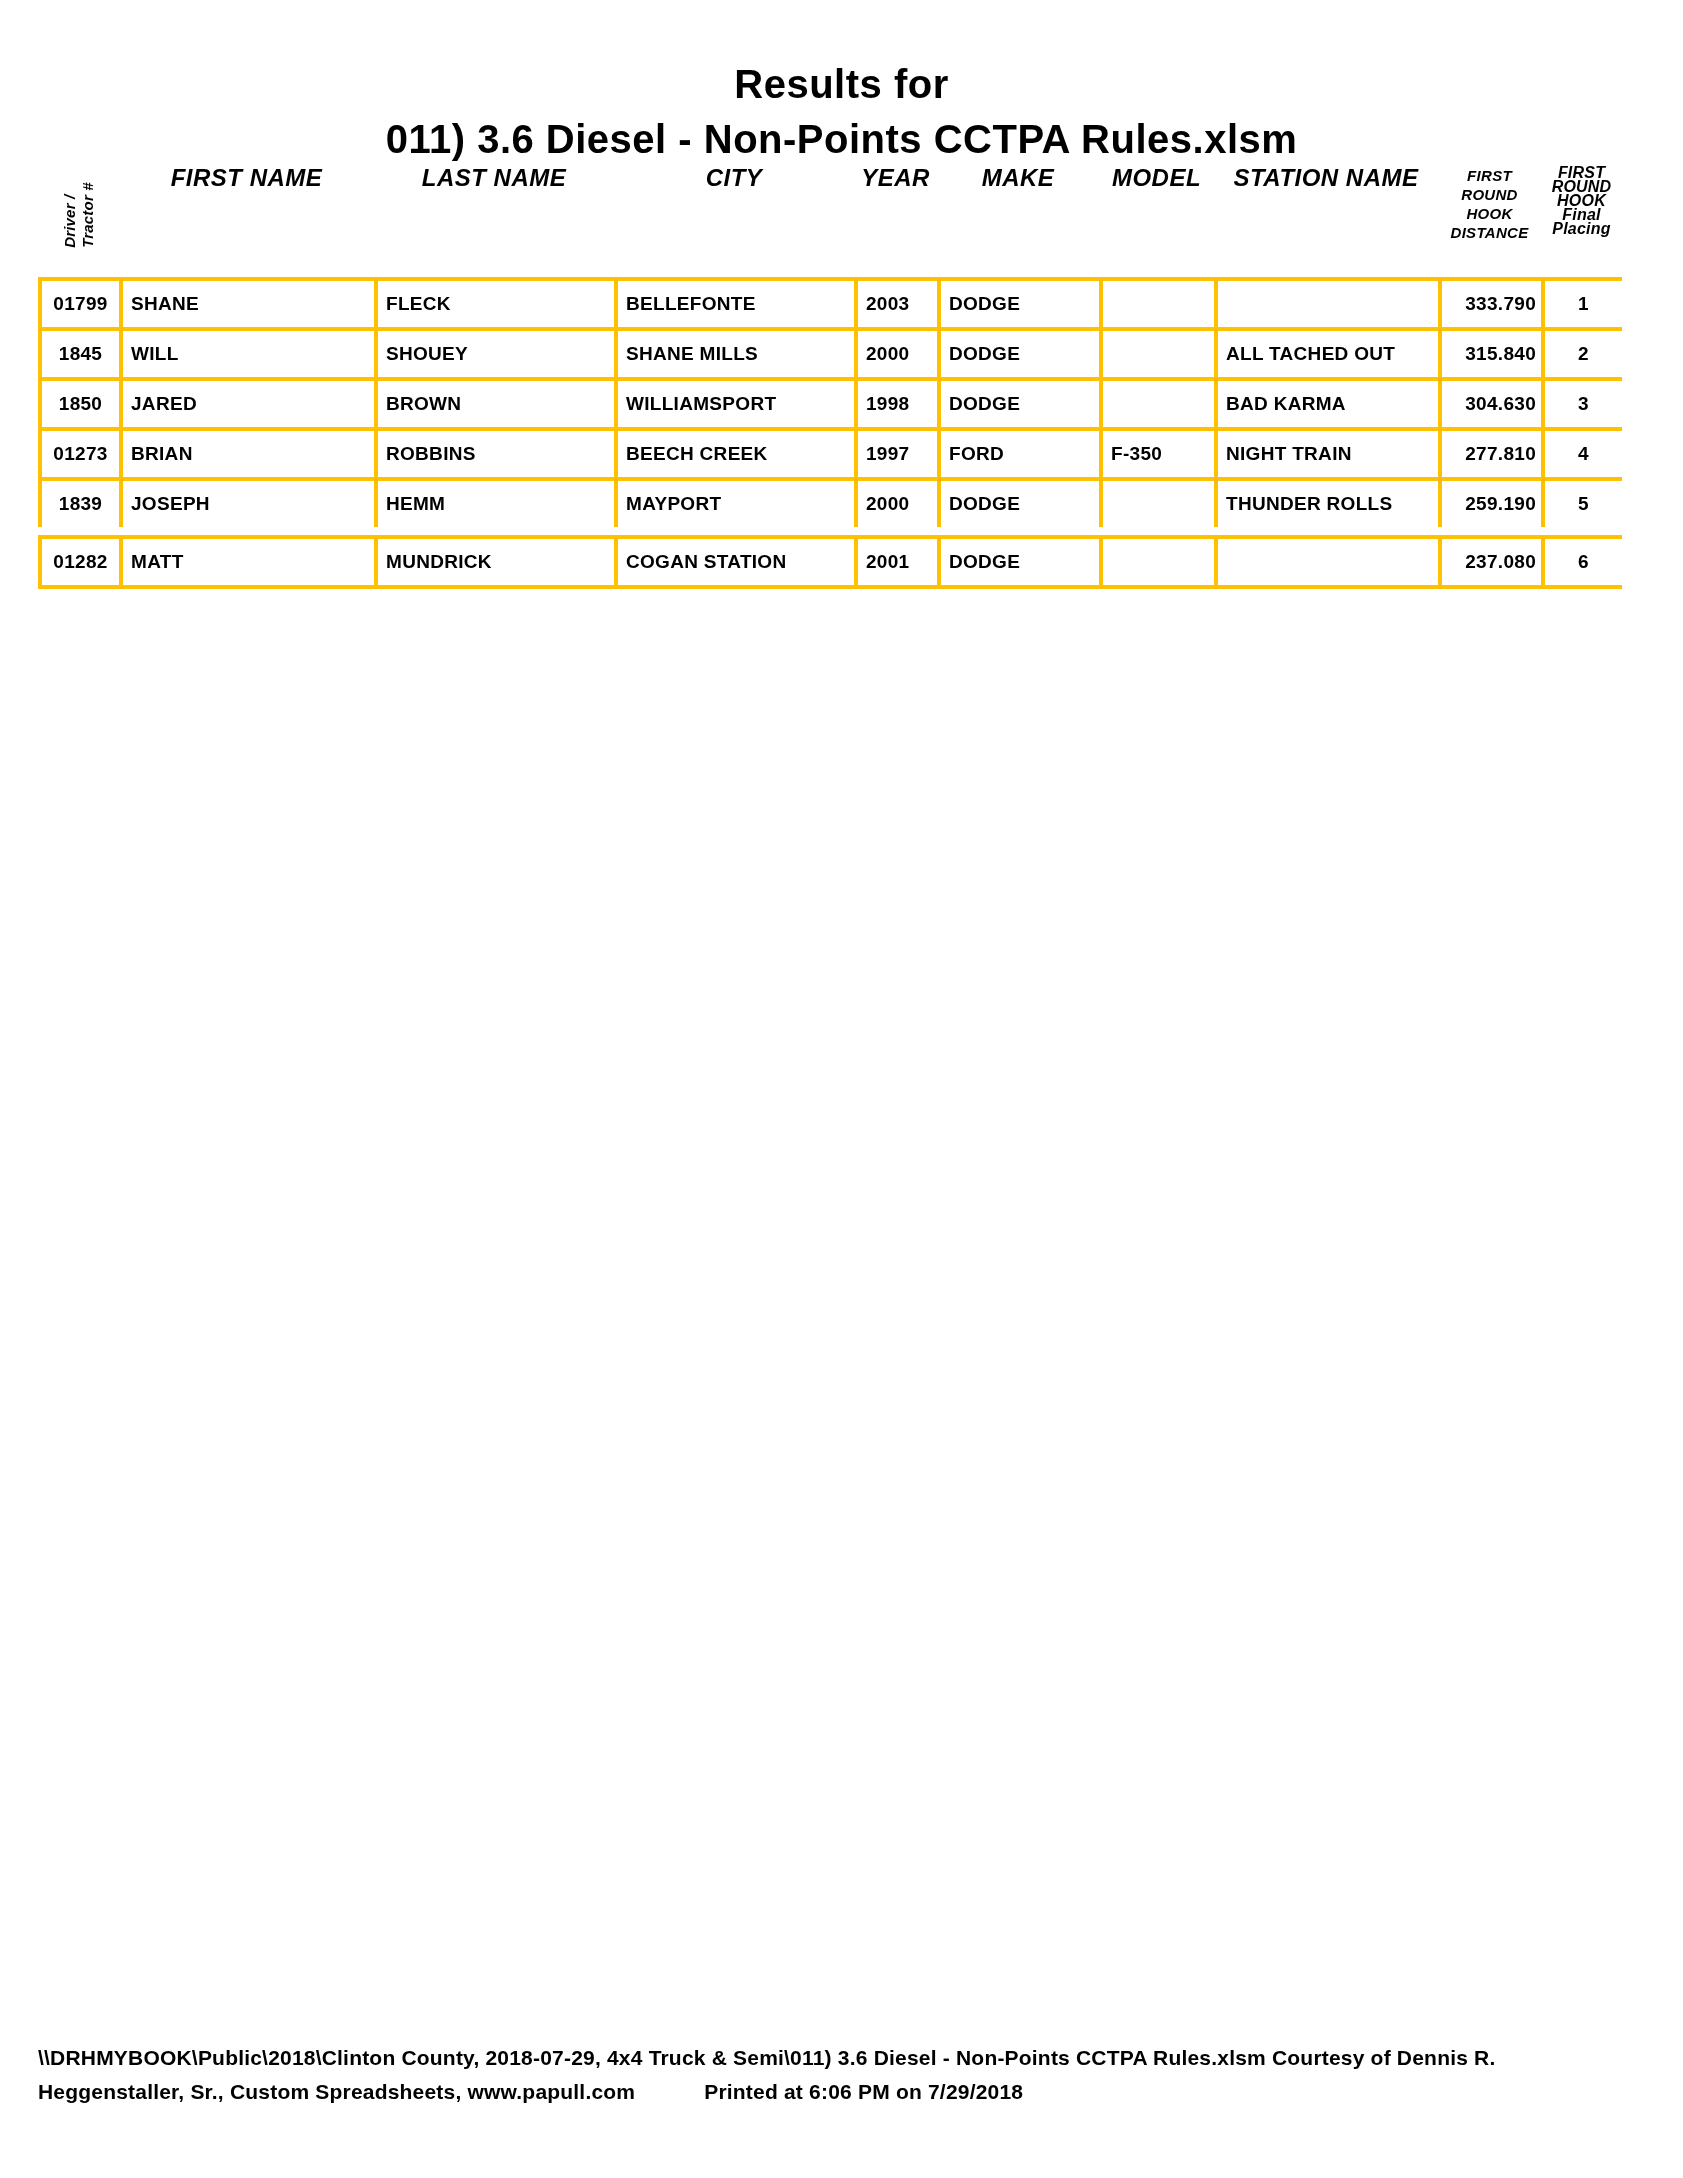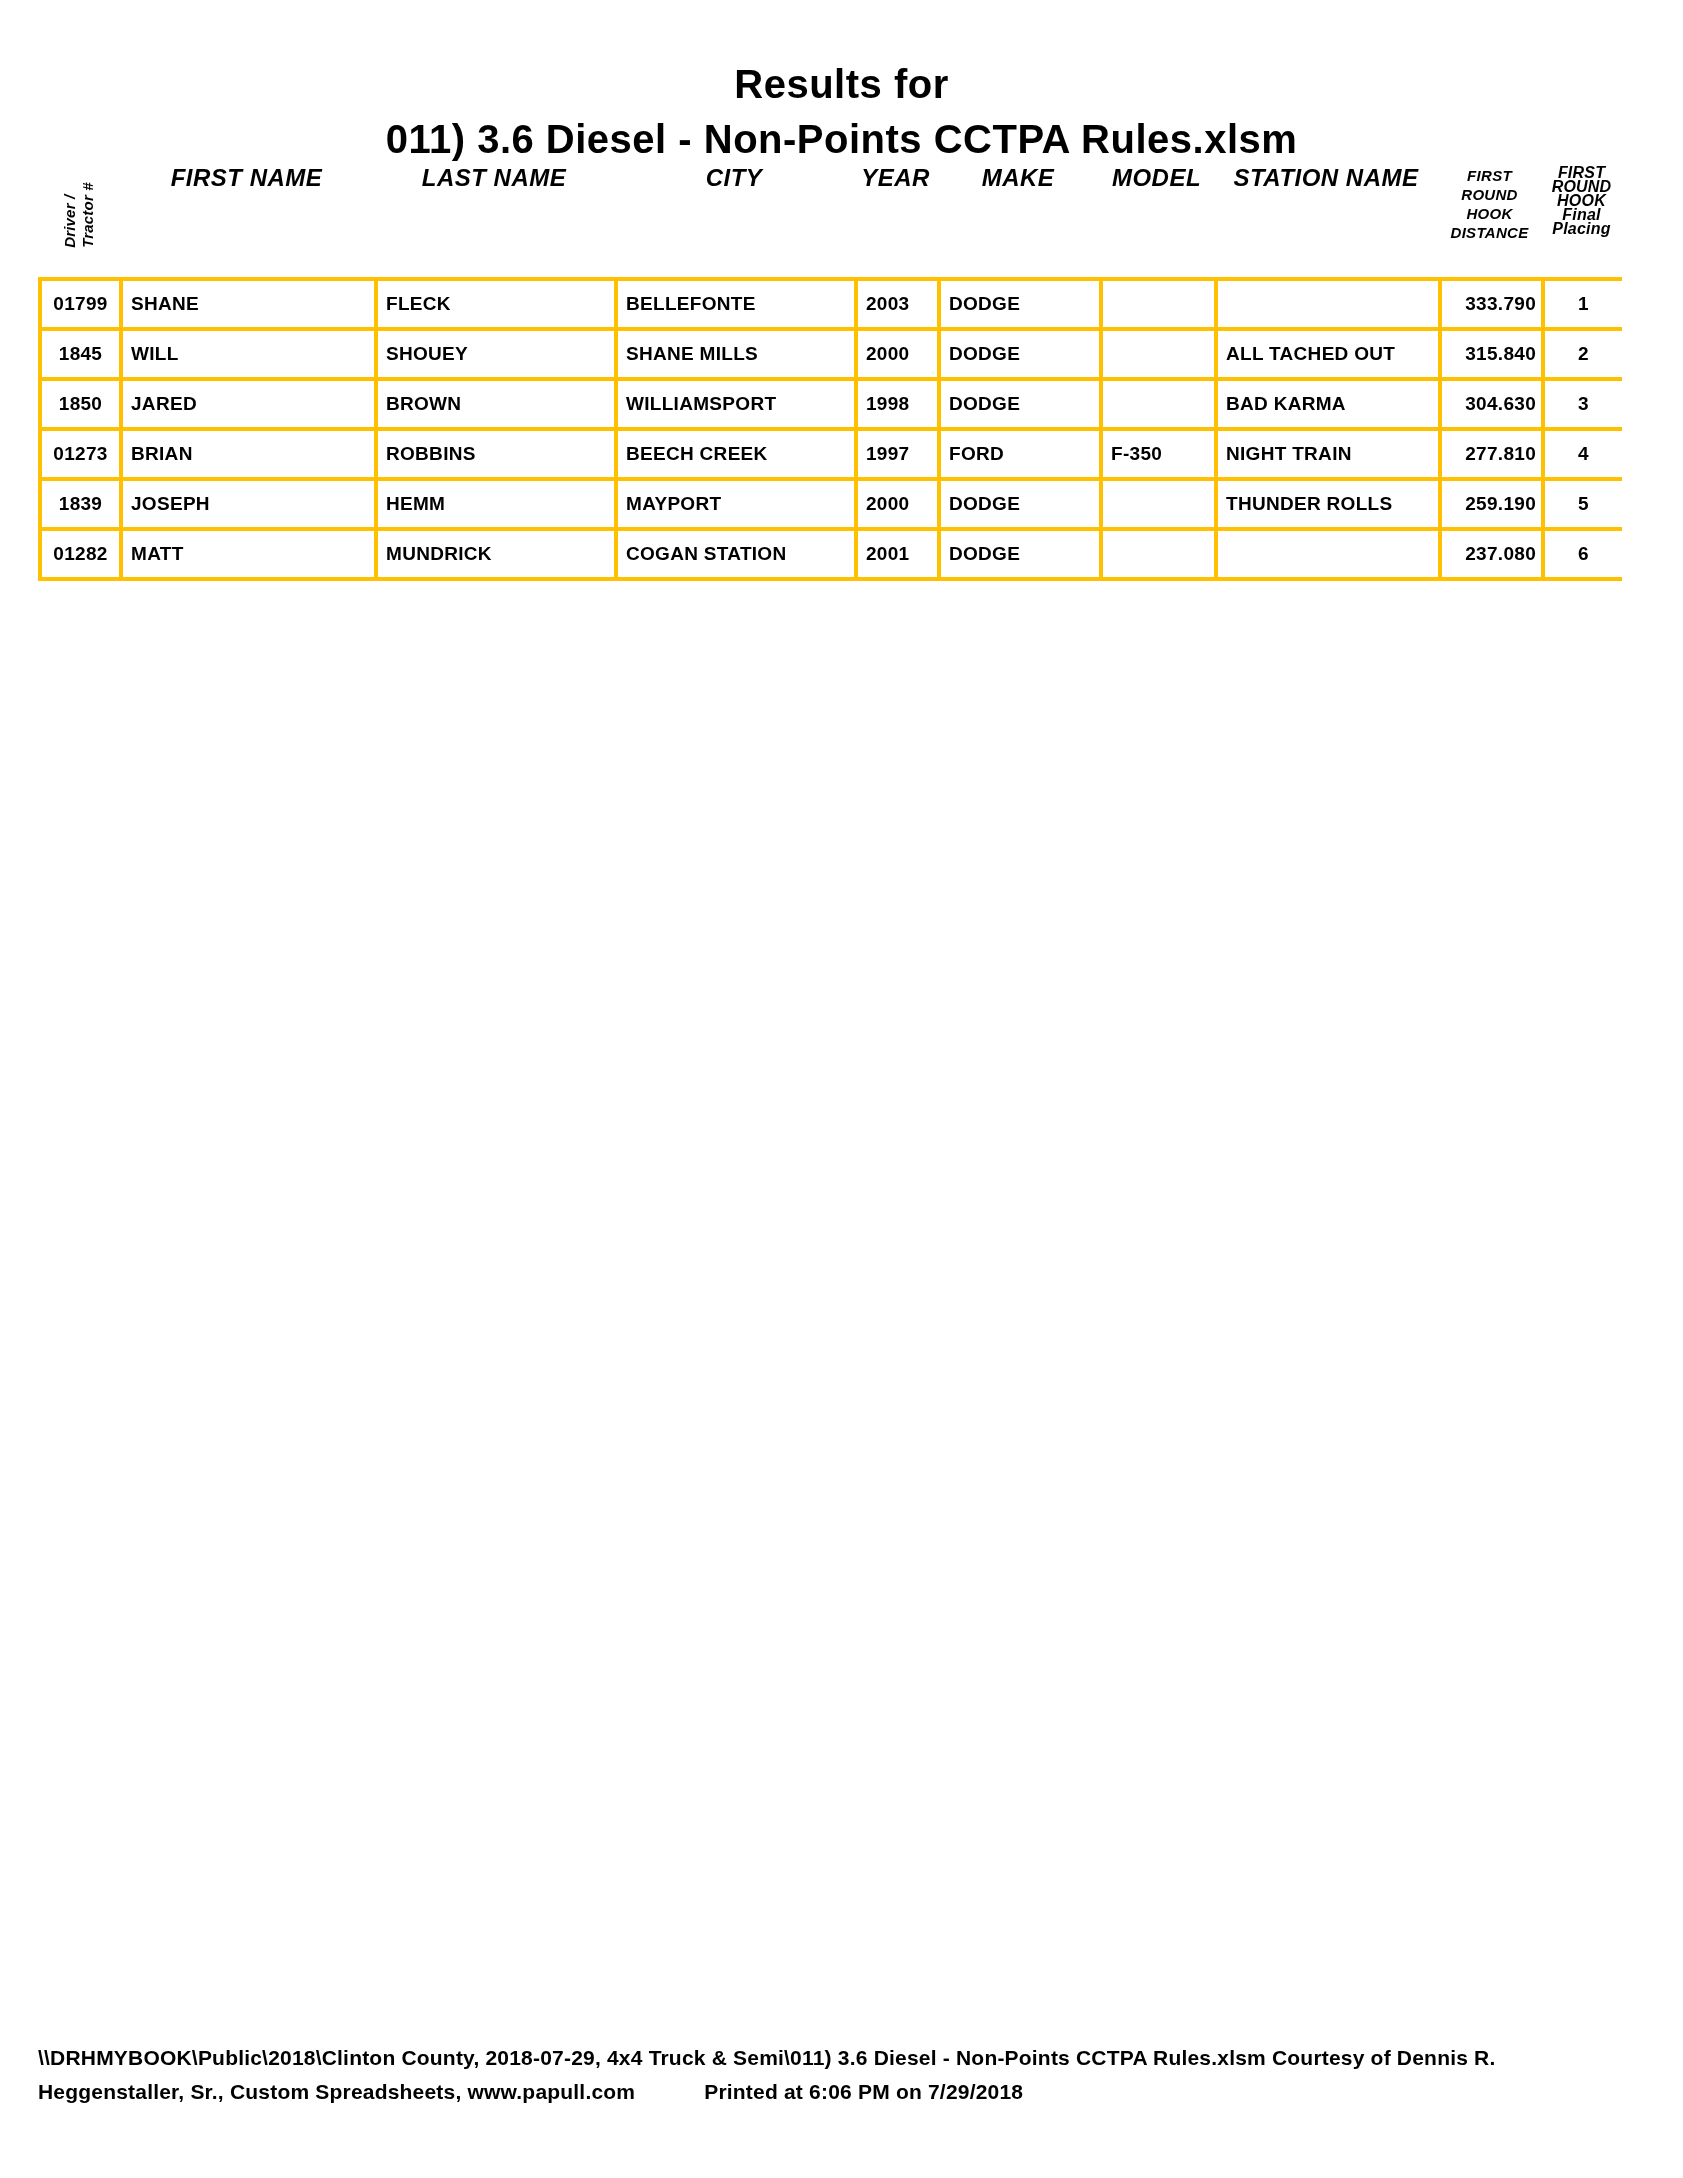--- a/index.html
+++ b/index.html
@@ -95,20 +95,21 @@
   }
 
   
   .trow {
     height: 46px;
     border-top: 4px solid var(--gold);
     box-sizing: content-box;
   }
   .tbody .trow:last-child {
     border-bottom: 4px solid var(--gold);
+    margin-top: 8px;
   }
   .td {
     display: flex;
     align-items: center;
     font-size: 19px;
     letter-spacing: 0.3px;
     white-space: nowrap;
     overflow: visible;
     border-left: 4px solid var(--gold);
     box-sizing: border-box;

